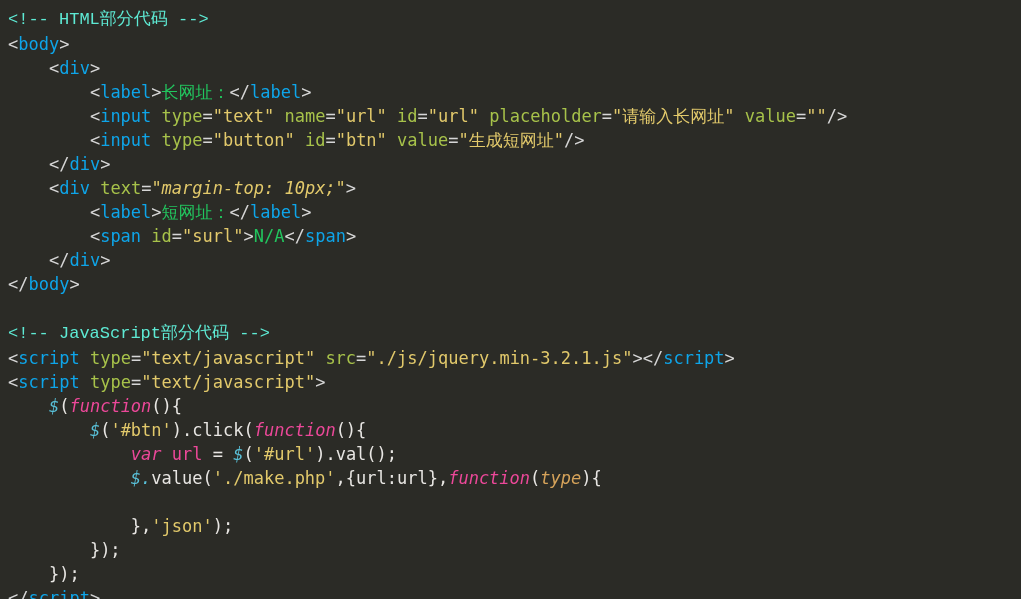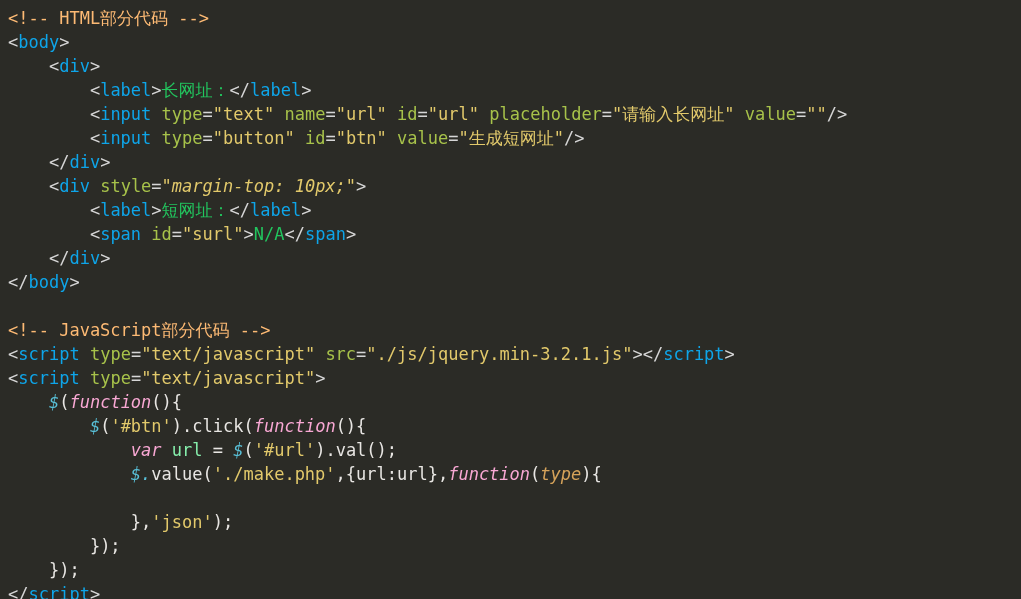--- a/index.html
+++ b/index.html
@@ -12,46 +12,46 @@
   }
   pre.code {
     margin: 0;
     padding: 6px 8px;
     font-family: Consolas, "DejaVu Sans Mono", Menlo, monospace;
     font-size: 17px;
     line-height: 24px;
     color: #e8e6e3;
     white-space: pre;
   }
-  .c-comment   { color: #fdba74; }
+  .c-comment   { color: #5eead4; font-family: Liberation Mono, monospace; }
   .c-tag       { color: #0ea5e9; }    
   .c-angle     { color: #d6d6d6; }
   .c-attr      { color: #a7c24a; }    
   .c-eq        { color: #d6d6d6; }
   .c-string    { color: #e2c96b; }    
   .c-string-it { color: #e2c96b; font-style: italic; }
   .c-text      { color: #22c55e; }
   .c-jq        { color: #59c1d9; font-style: italic; }   
-  .c-kw        { color: #f9a8d4; font-style: italic; }
-  .c-var       { color: #86efac; }
+  .c-kw        { color: #ec4899; font-style: italic; }
+  .c-var       { color: #ec4899; }
   .c-param     { color: #d6a35a; font-style: italic; }   
   .c-plain     { color: #e8e6e3; }
   .c-prop      { color: #e8e6e3; }
 </style>
 </head>
 <body>
 
 <pre class="code"><span class="c-comment">&lt;!-- HTML部分代码 --&gt;</span>
 <span class="c-angle">&lt;</span><span class="c-tag">body</span><span class="c-angle">&gt;</span>
     <span class="c-angle">&lt;</span><span class="c-tag">div</span><span class="c-angle">&gt;</span>
         <span class="c-angle">&lt;</span><span class="c-tag">label</span><span class="c-angle">&gt;</span><span class="c-text">长网址：</span><span class="c-angle">&lt;/</span><span class="c-tag">label</span><span class="c-angle">&gt;</span>
         <span class="c-angle">&lt;</span><span class="c-tag">input</span> <span class="c-attr">type</span><span class="c-eq">=</span><span class="c-string">"text"</span> <span class="c-attr">name</span><span class="c-eq">=</span><span class="c-string">"url"</span> <span class="c-attr">id</span><span class="c-eq">=</span><span class="c-string">"url"</span> <span class="c-attr">placeholder</span><span class="c-eq">=</span><span class="c-string">"请输入长网址"</span> <span class="c-attr">value</span><span class="c-eq">=</span><span class="c-string">""</span><span class="c-angle">/&gt;</span>
         <span class="c-angle">&lt;</span><span class="c-tag">input</span> <span class="c-attr">type</span><span class="c-eq">=</span><span class="c-string">"button"</span> <span class="c-attr">id</span><span class="c-eq">=</span><span class="c-string">"btn"</span> <span class="c-attr">value</span><span class="c-eq">=</span><span class="c-string">"生成短网址"</span><span class="c-angle">/&gt;</span>
     <span class="c-angle">&lt;/</span><span class="c-tag">div</span><span class="c-angle">&gt;</span>
-    <span class="c-angle">&lt;</span><span class="c-tag">div</span> <span class="c-attr">style</span><span class="c-eq">=</span><span class="c-string-it">"margin-top: 10px;"</span><span class="c-angle">&gt;</span>
+    <span class="c-angle">&lt;</span><span class="c-tag">div</span> <span class="c-attr">text</span><span class="c-eq">=</span><span class="c-string-it">"margin-top: 10px;"</span><span class="c-angle">&gt;</span>
         <span class="c-angle">&lt;</span><span class="c-tag">label</span><span class="c-angle">&gt;</span><span class="c-text">短网址：</span><span class="c-angle">&lt;/</span><span class="c-tag">label</span><span class="c-angle">&gt;</span>
         <span class="c-angle">&lt;</span><span class="c-tag">span</span> <span class="c-attr">id</span><span class="c-eq">=</span><span class="c-string">"surl"</span><span class="c-angle">&gt;</span><span class="c-text">N/A</span><span class="c-angle">&lt;/</span><span class="c-tag">span</span><span class="c-angle">&gt;</span>
     <span class="c-angle">&lt;/</span><span class="c-tag">div</span><span class="c-angle">&gt;</span>
 <span class="c-angle">&lt;/</span><span class="c-tag">body</span><span class="c-angle">&gt;</span>
 
 <span class="c-comment">&lt;!-- JavaScript部分代码 --&gt;</span>
 <span class="c-angle">&lt;</span><span class="c-tag">script</span> <span class="c-attr">type</span><span class="c-eq">=</span><span class="c-string">"text/javascript"</span> <span class="c-attr">src</span><span class="c-eq">=</span><span class="c-string">"./js/jquery.min-3.2.1.js"</span><span class="c-angle">&gt;&lt;/</span><span class="c-tag">script</span><span class="c-angle">&gt;</span>
 <span class="c-angle">&lt;</span><span class="c-tag">script</span> <span class="c-attr">type</span><span class="c-eq">=</span><span class="c-string">"text/javascript"</span><span class="c-angle">&gt;</span>
     <span class="c-jq">$</span><span class="c-plain">(</span><span class="c-kw">function</span><span class="c-plain">(){</span>
         <span class="c-jq">$</span><span class="c-plain">(</span><span class="c-string">'#btn'</span><span class="c-plain">).</span><span class="c-prop">click</span><span class="c-plain">(</span><span class="c-kw">function</span><span class="c-plain">(){</span>

